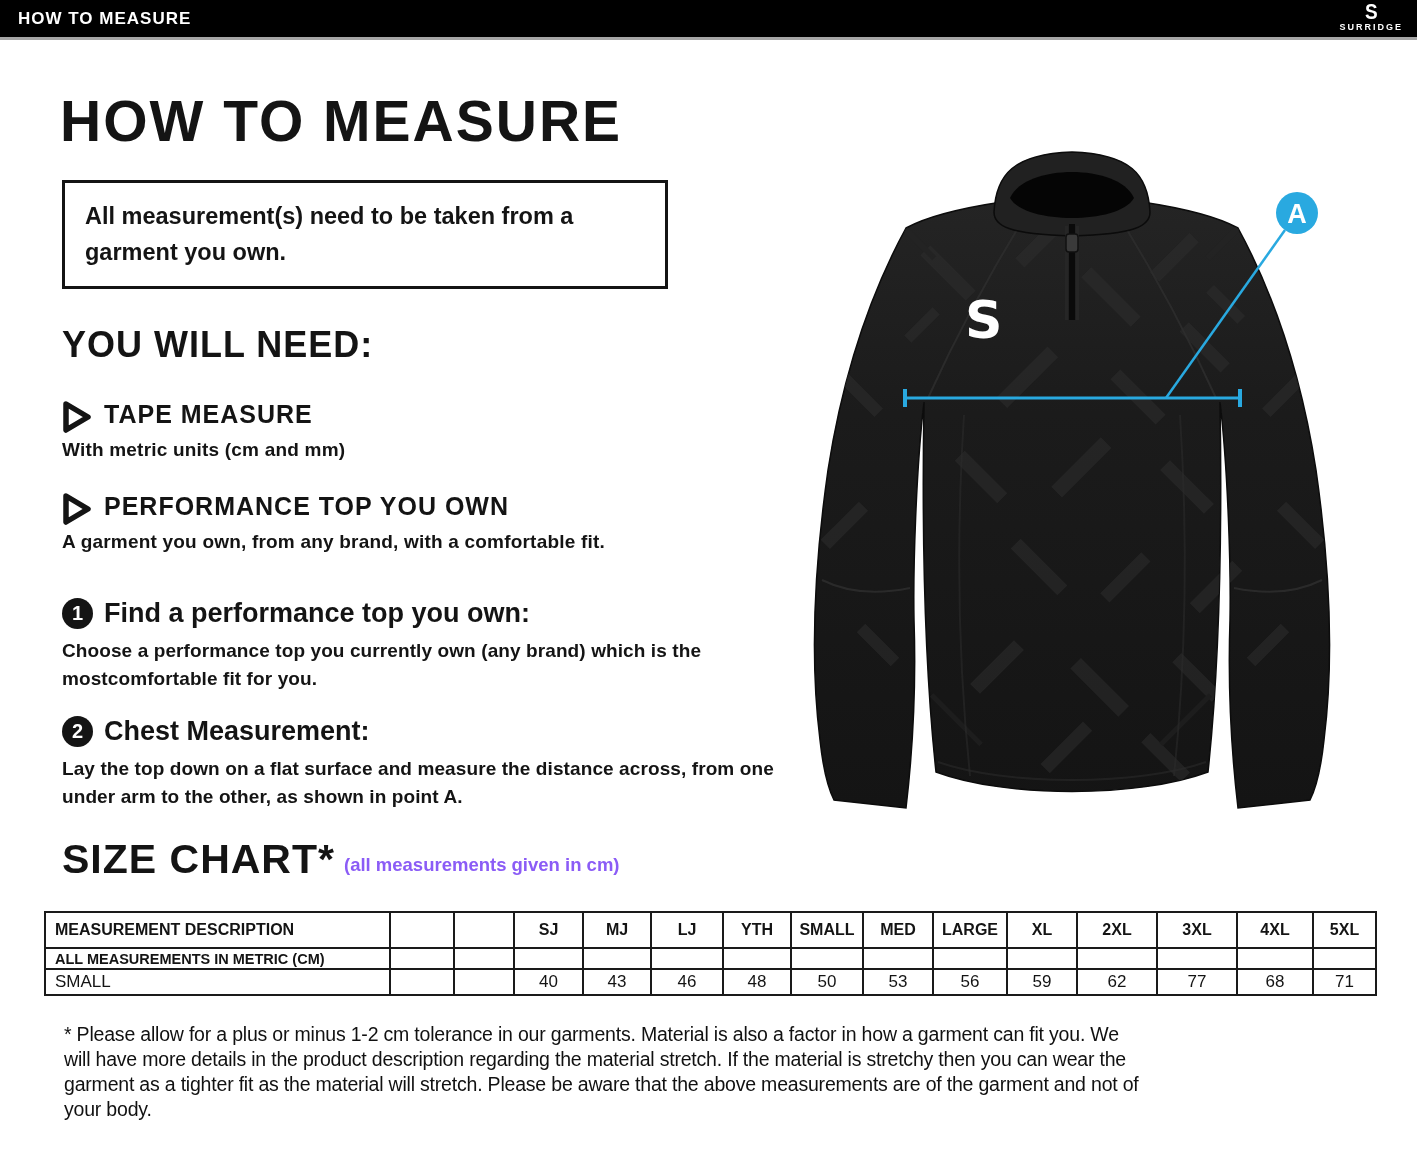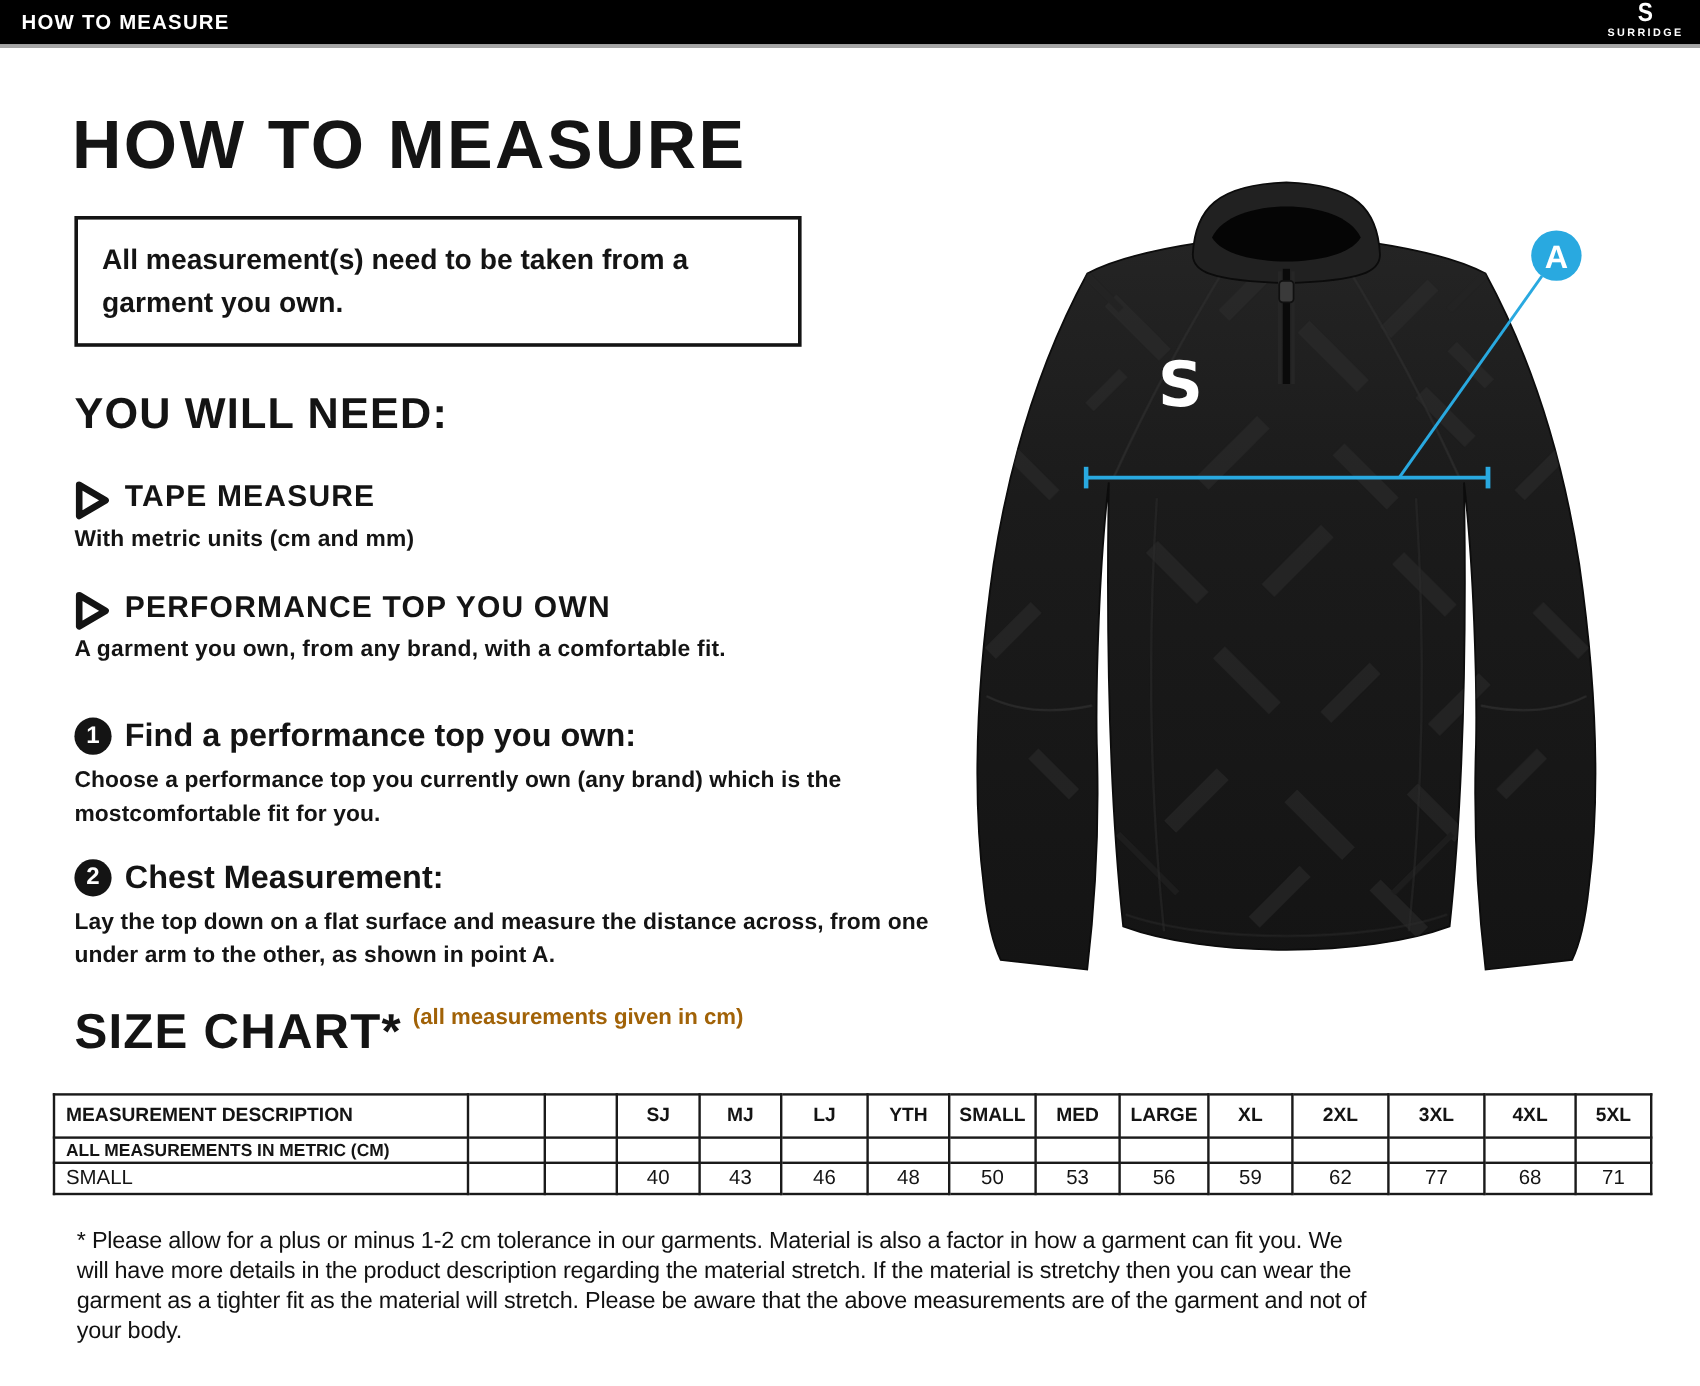--- a/index.html
+++ b/index.html
@@ -34,23 +34,23 @@
   .step.two { top:716px; }
   .step-head { display:flex; align-items:center; gap:11px; }
   .step-num { width:31px; height:31px; border-radius:50%; background:#141414; color:#fff;
               display:flex; align-items:center; justify-content:center; font-size:20px; font-weight:bold; }
   .step-title { font-size:27px; font-weight:bold; color:#141414; }
   .step-body { font-size:19px; font-weight:bold; line-height:1.45; margin-top:8px; color:#141414; letter-spacing:0.1px; }
   .step.one .step-body { max-width:655px; }
   .step.two .step-body { max-width:720px; }
 
   
-  .size-heading { position:absolute; left:62px; top:836px; display:flex; align-items:flex-start; }
+  .size-heading { position:absolute; left:62px; top:836px; display:flex; align-items:flex-end; }
   .size-heading-main { font-size:41px; font-weight:bold; letter-spacing:1px; color:#141414; }
-  .size-heading-sub { font-size:18.5px; font-weight:bold; margin-left:9px; padding-bottom:7px; color:#a16207; }
+  .size-heading-sub { font-size:18.5px; font-weight:bold; margin-left:9px; padding-bottom:7px; color:#8b5cf6; }
 
   table.size-table { position:absolute; left:44px; top:911px; width:1331px;
                      border-collapse:collapse; table-layout:fixed; }
   .size-table th, .size-table td { border:2px solid #1a1a1a; padding:0 6px; color:#141414; overflow:hidden; white-space:nowrap; }
   .size-table tr.r-head  th { height:36px; font-size:16px;  font-weight:bold; text-align:center; }
   .size-table tr.r-head  th:first-child { text-align:left; padding-left:9px; }
   .size-table tr.r-metric td { height:21px; font-size:14.5px; font-weight:bold; text-align:left; padding-left:9px; }
   .size-table tr.r-chest  td { height:26px; font-size:17px; font-weight:normal; text-align:center; }
   .size-table tr.r-chest  td:first-child { text-align:left; padding-left:9px; }
 

